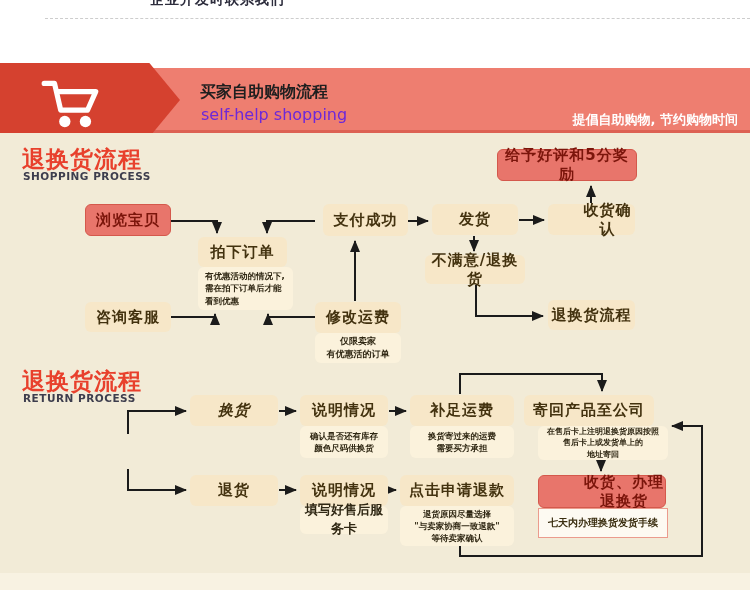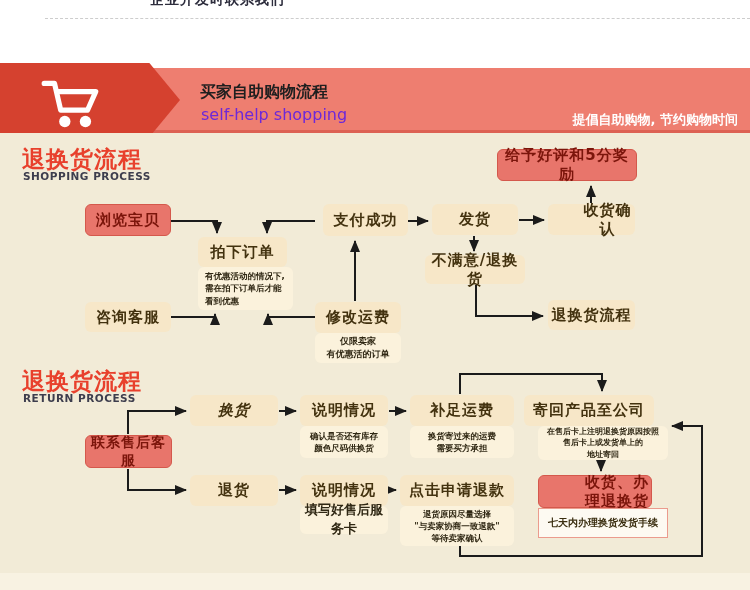--- a/index.html
+++ b/index.html
@@ -106,35 +106,34 @@
   <div class="node cream" style="left:432px;top:204px;width:86px;height:31px;">发货</div>
   <div class="node cream" style="left:548px;top:204px;width:87px;height:31px;padding-left:32px;">收货确认</div>
   <div class="node redbox" style="left:497px;top:149px;width:140px;height:32px;">给予好评和5分奖励</div>
   <div class="node cream" style="left:85px;top:302px;width:86px;height:30px;">咨询客服</div>
   <div class="node cream" style="left:425px;top:255px;width:100px;height:29px;">不满意/退换货</div>
   <div class="node cream" style="left:315px;top:302px;width:86px;height:31px;">修改运费</div>
   <div class="sub" style="left:315px;top:333px;width:86px;height:30px;">仅限卖家
 有优惠活的订单</div>
   <div class="node cream" style="left:548px;top:300px;width:87px;height:30px;">退换货流程</div>
 
-  <div class="node redbox" style="left:85px;top:435px;width:87px;height:33px;font-size:14px;">联系售后客服</div>
   <div class="node cream" style="left:190px;top:395px;width:88px;height:31px;font-style:italic;">换货</div>
   <div class="node cream" style="left:300px;top:395px;width:88px;height:31px;">说明情况</div>
   <div class="sub" style="left:300px;top:426px;width:88px;height:32px;font-size:8.5px;">确认是否还有库存
 颜色尺码供换货</div>
   <div class="node cream" style="left:410px;top:395px;width:104px;height:31px;">补足运费</div>
   <div class="sub" style="left:410px;top:426px;width:104px;height:32px;font-size:8.5px;">换货寄过来的运费
 需要买方承担</div>
   <div class="node cream" style="left:524px;top:395px;width:130px;height:31px;">寄回产品至公司</div>
   <div class="sub tiny" style="left:538px;top:426px;width:130px;height:34px;">在售后卡上注明退换货原因按照
 售后卡上或发货单上的
 地址寄回</div>
   <div class="node cream" style="left:190px;top:475px;width:88px;height:31px;">退货</div>
   <div class="node cream" style="left:300px;top:475px;width:88px;height:31px;">说明情况</div>
   <div class="sub" style="left:300px;top:506px;width:88px;height:28px;font-size:13px;">填写好售后服务卡</div>
   <div class="node cream" style="left:400px;top:475px;width:114px;height:31px;">点击申请退款</div>
   <div class="sub" style="left:400px;top:506px;width:114px;height:40px;font-size:8.5px;">退货原因尽量选择
 "与卖家协商一致退款"
 等待卖家确认</div>
-  <div class="node redbox" style="left:538px;top:475px;width:114px;height:33px;padding-left:44px;">收货、办理退换货</div>
+  <div class="node redbox" style="left:538px;top:475px;width:128px;height:33px;padding-left:44px;">收货、办理退换货</div>
   <div class="whitebox" style="left:538px;top:508px;width:130px;height:30px;">七天内办理换货发货手续</div>
 
 </div>
 
 </body></html>

